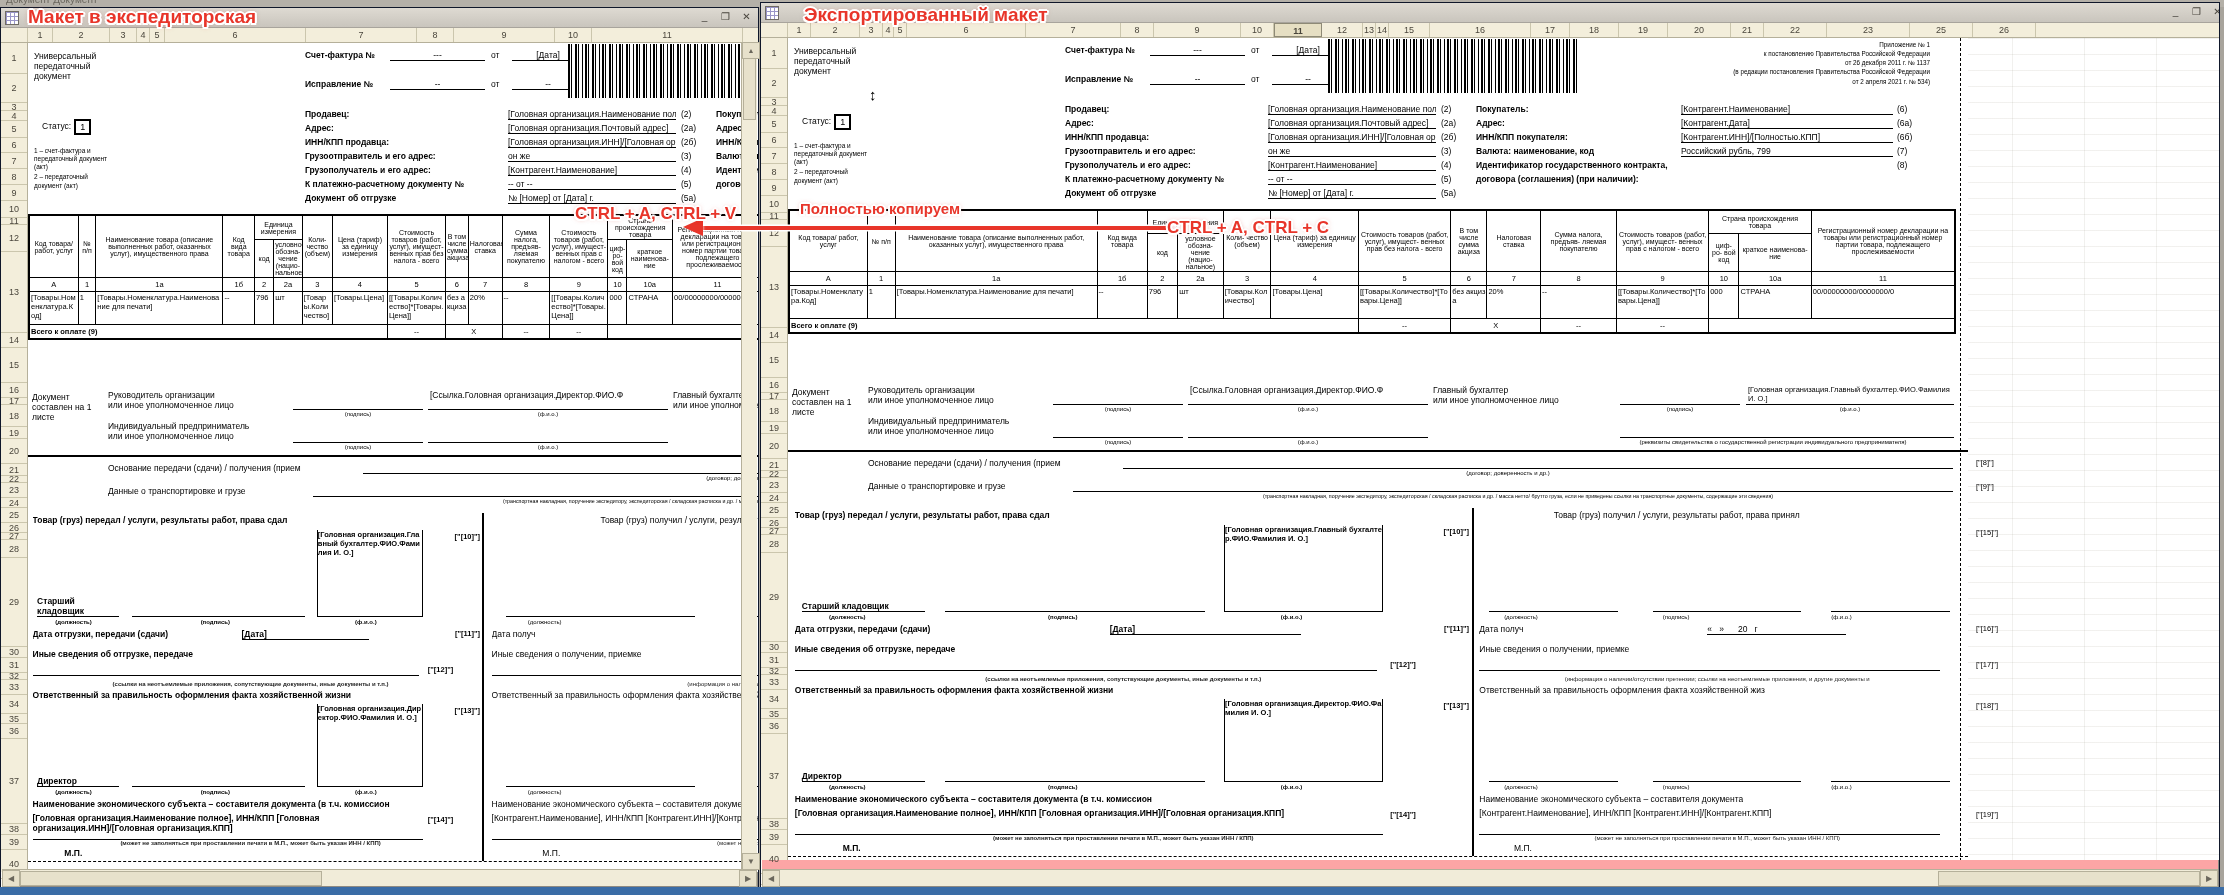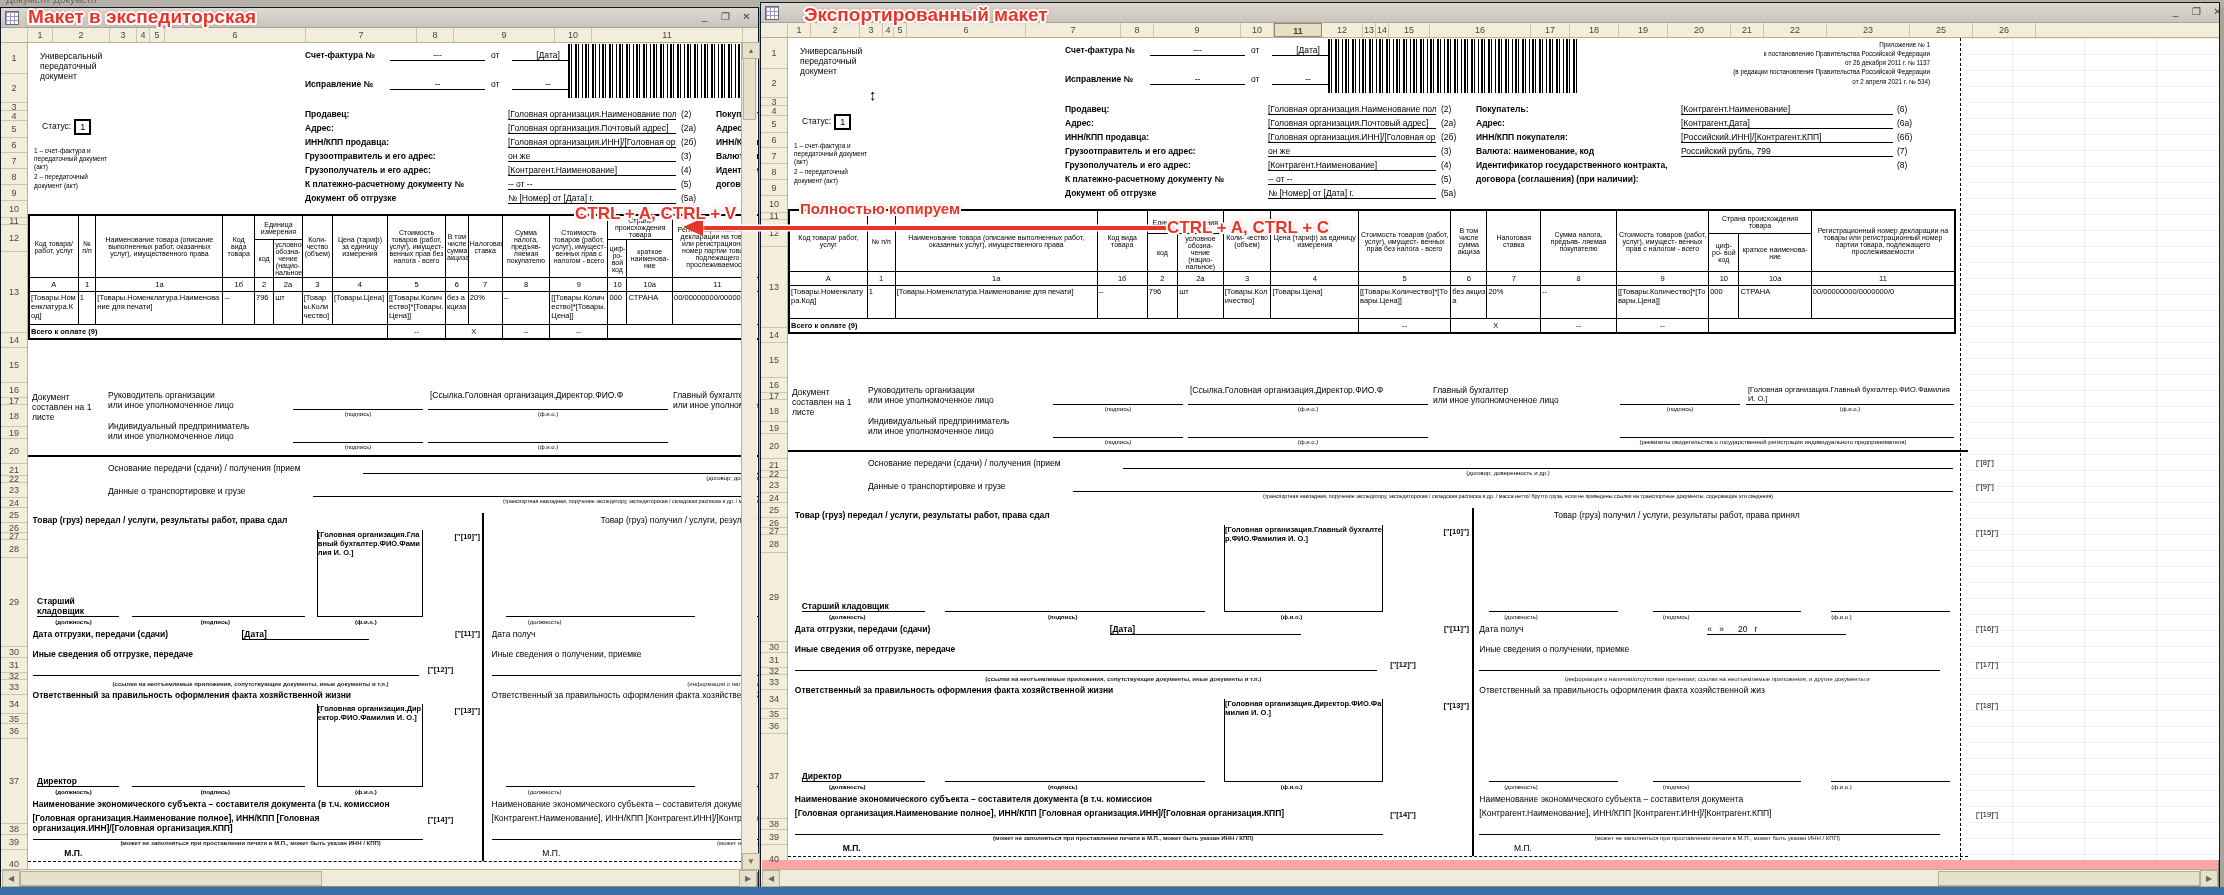--- a/index.html
+++ b/index.html
@@ -33,21 +33,21 @@
   .vscroll{position:absolute;top:34px;bottom:17px;right:1px;width:15px;background:#f1ecd9;border-left:1px solid #b5b09a;}
   .hscroll{position:absolute;left:1px;right:1px;bottom:1px;height:16px;background:#f1ecd9;border-top:1px solid #b5b09a;display:flex;align-items:center;}
   .sbtn{width:16px;height:15px;font-size:8px;line-height:15px;text-align:center;color:#6b675c;background:#e7e1cb;border:1px solid #b5b09a;}
   .vthumb{position:absolute;left:1px;right:1px;top:16px;height:60px;background:#e7e1cb;border:1px solid #b5b09a;}
   .hthumb{height:13px;background:#e7e1cb;border:1px solid #b5b09a;}
   
   .form{position:absolute;left:0;top:0;width:1180px;height:828px;background:#fff;font-size:8.5px;color:#000;}
   .s{position:absolute;}
   .u{border-bottom:1px solid #000;}
   .hint{font-size:6px;color:#1c1c1c;}
-  .doctype{left:12px;top:8px;width:70px;font-size:8.5px;}
+  .doctype{left:6px;top:8px;width:70px;font-size:8.5px;}
   .statusrow{left:14px;top:76px;}
   .statusbox{display:inline-block;width:13px;height:12px;border:2px solid #000;text-align:center;font-size:9px;line-height:12px;vertical-align:middle;margin-left:3px;}
   .legend{left:6px;top:104px;width:74px;font-size:6.5px;line-height:1.25;}
   .invrow{left:0;width:100%;height:14px;}
   .invrow .il{position:absolute;left:277px;width:115px;font-weight:bold;}
   .invrow .iv{position:absolute;left:362px;width:95px;text-align:center;border-bottom:1px solid #000;}
   .invrow .io{position:absolute;left:463px;width:20px;}
   .invrow .idt{position:absolute;left:484px;width:72px;text-align:center;border-bottom:1px solid #000;}
   .invrow .inm{position:absolute;left:562px;width:24px;}
   .barcode{left:540px;top:1px;width:250px;height:54px;
@@ -636,21 +636,21 @@
               <span class="hn">(2а)</span>
               <span class="hbl">Адрес:</span>
               <span class="hbv u">[Контрагент.Дата]</span>
               <span class="hbn">(6а)</span>
             </div>
             <div class="hrow">
               <span class="hl">ИНН/КПП продавца:</span>
               <span class="hv u">[Головная организация.ИНН]/[Головная организация.КПП]</span>
               <span class="hn">(2б)</span>
               <span class="hbl">ИНН/КПП покупателя:</span>
-              <span class="hbv u">[Российский.ИНН]/[Контрагент.КПП]</span>
+              <span class="hbv u">[Контрагент.ИНН]/[Полностью.КПП]</span>
               <span class="hbn">(6б)</span>
             </div>
             <div class="hrow">
               <span class="hl">Грузоотправитель и его адрес:</span>
               <span class="hv u">он же</span>
               <span class="hn">(3)</span>
               <span class="hbl">Валюта: наименование, код</span>
               <span class="hbv u">Российский рубль, 799</span>
               <span class="hbn">(7)</span>
             </div>

